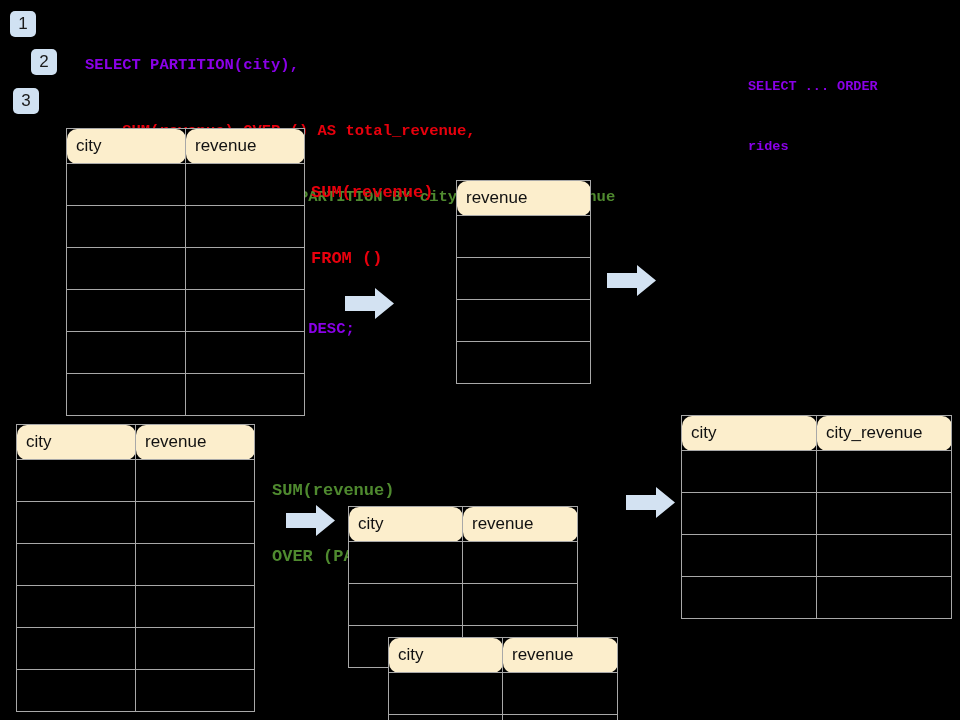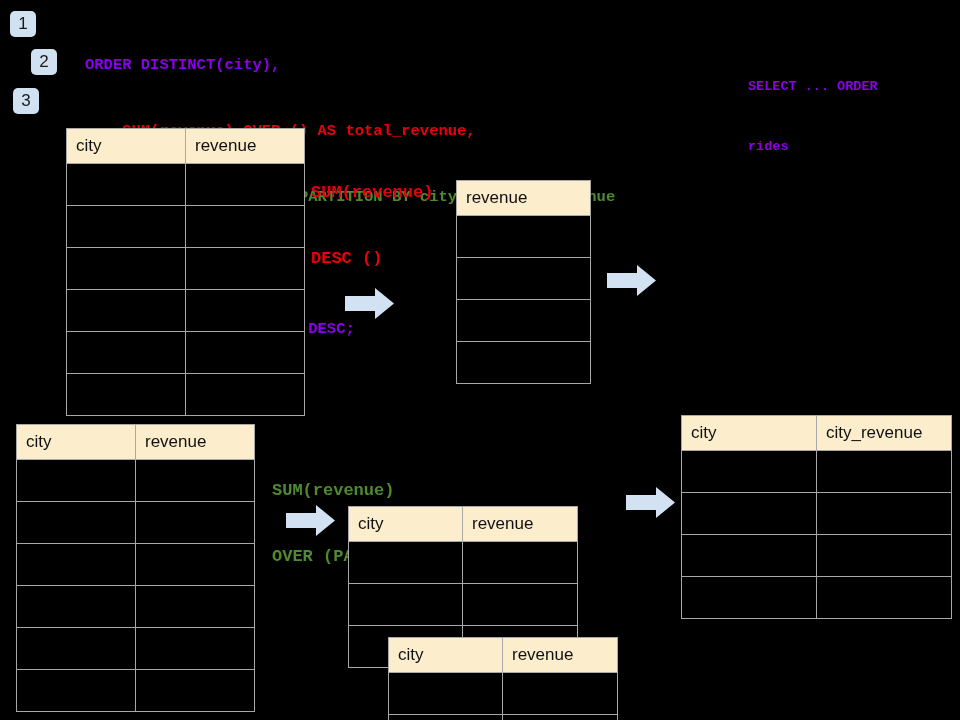--- a/index.html
+++ b/index.html
@@ -72,54 +72,55 @@
   }
   .tbl th {
     background: #fceecc;
     color: #111111;
     font-family: "Liberation Sans", sans-serif;
     font-size: 17px;
     font-weight: normal;
     text-align: left;
     padding: 0 0 0 9px;
     height: 34px;
+    border-radius: 10px;
   }
   .tbl td {
     background: #000000;
     height: 41px;
   }
 
   
   .arrow {
     position: absolute;
   }
 </style>
 </head>
 <body>
 
 <div class="badge" style="left:10px;  top:11px;">1</div>
 <div class="badge" style="left:31px;  top:49px;">2</div>
 <div class="badge" style="left:13px;  top:88px;">3</div>
 
 <div class="sql-block" style="left:85px; top:10px;">
-  <div class="sql-line c-purple">ORDER DISTINCT(city),</div>
+  <div class="sql-line c-purple">SELECT PARTITION(city),</div>
   <div class="sql-line c-red">    SUM(revenue) OVER () AS total_revenue,</div>
   <div class="sql-line c-green">    SUM(revenue) OVER (PARTITION BY city) as city_revenue</div>
   <div class="sql-line c-purple">  FROM rides</div>
   <div class="sql-line c-purple">  ORDER by city_revenue DESC;</div>
 </div>
 
 <div class="annot small c-purple" style="left:748px; top:37px;">
   <div>SELECT ... ORDER</div>
   <div>rides</div>
 </div>
 
 <div class="annot c-red" style="left:311px; top:138px;">
   <div>SUM(revenue)</div>
-  <div>DESC ()</div>
+  <div>FROM ()</div>
 </div>
 
 <div class="annot c-green" style="left:272px; top:436px;">
   <div>SUM(revenue)</div>
   <div>OVER (PARTITION</div>
 </div>
 
 <table class="tbl" style="left:66px; top:128px; width:238px;">
   <colgroup>
       <col style="width:119px">

